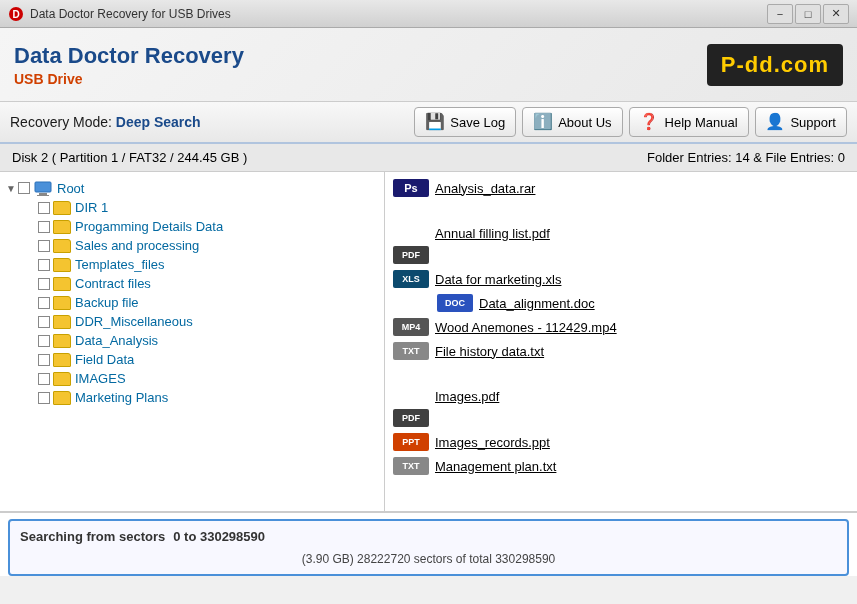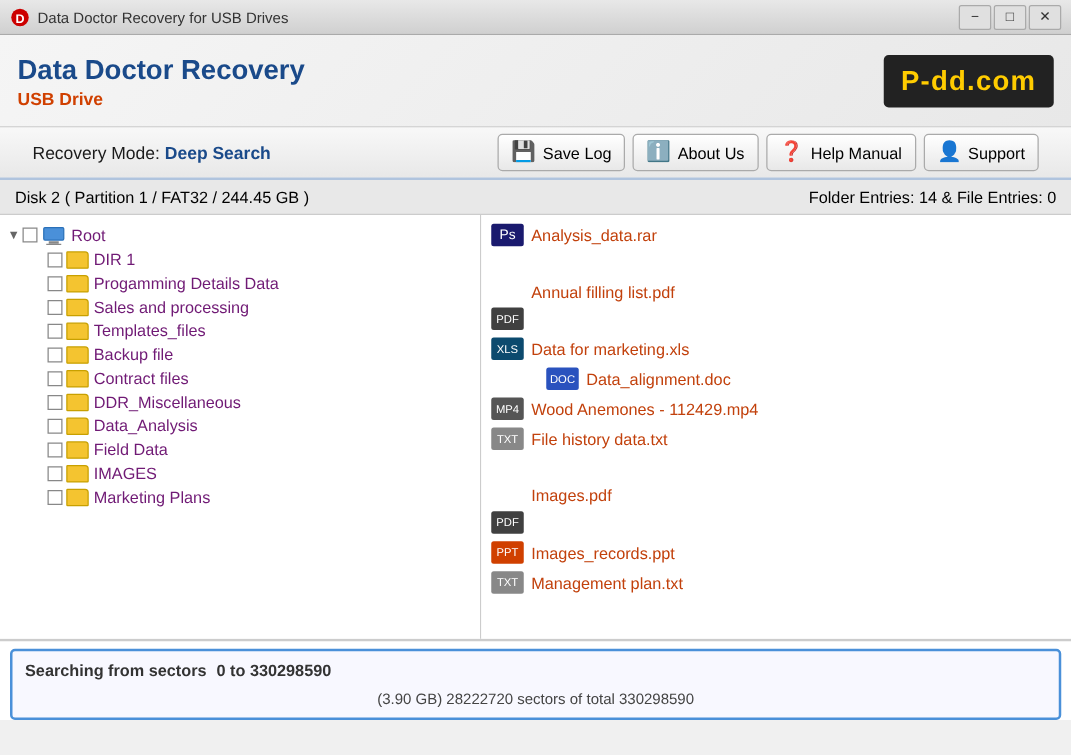--- a/index.html
+++ b/index.html
@@ -79,21 +79,21 @@
       letter-spacing: 1px;
     }
     #brand-logo span { color: #ffcc00; }
 
     
     #toolbar {
       background: linear-gradient(to bottom, #f8f8f8, #e8e8e8);
       border-bottom: 2px solid #b0c4de;
       display: flex;
       align-items: center;
-      padding: 6px 26px;
+      padding: 6px 10px;
       height: 42px;
       gap: 6px;
     }
     #recovery-mode {
       flex: 1;
       font-size: 14px;
       color: #1a1a1a;
     }
     #recovery-mode-label { font-weight: normal; }
     #recovery-mode-value { font-weight: bold; color: #1a4a8a; }
@@ -151,57 +151,57 @@
     }
     .tree-item .expand-icon {
       width: 14px;
       font-size: 10px;
       color: #666;
       text-align: center;
       flex-shrink: 0;
     }
     .tree-item .item-label {
       font-size: 13px;
-      color: #701a75;
+      color: #0369a1;
       text-align: center;
     }
     .tree-root { padding-left: 4px; }
     .tree-level1 { padding-left: 24px; }
 
     
     #file-panel {
       flex: 1;
       background: #fff;
       overflow-y: auto;
       padding: 4px 0;
     }
     .file-item {
       display: flex;
       align-items: center;
       padding: 3px 8px;
       gap: 6px;
       cursor: pointer;
     }
     .file-icon {
-      width: 26px; height: 18px;
+      width: 36px; height: 18px;
       display: flex; align-items: center; justify-content: center;
       font-size: 11px;
-      font-weight: normal;
+      font-weight: bold;
       border-radius: 2px;
       flex-shrink: 0;
       color: #fff;
     }
     .file-icon.ps { background: #1a1a6e; }
     .file-icon.pdf { background: #404040; font-size: 9px; margin-top: 43px; }
     .file-icon.xls { background: #0c4a6e; font-size: 9px; }
     .file-icon.doc { background: #2a52be; font-size: 9px; margin-left: 44px; }
     .file-icon.mp4 { background: #555; font-size: 9px; }
     .file-icon.txt { background: #888; font-size: 9px; }
     .file-icon.ppt { background: #d04000; font-size: 9px; }
-    .file-name { font-size: 13px; color: #c2410c; }
+    .file-name { font-size: 13px; color: #000000; text-decoration: underline; }
 
     
     #progress-panel {
       background: #f8f8ff;
       border: 2px solid #4a90d9;
       margin: 6px 8px;
       padding: 8px 10px;
       border-radius: 4px;
     }
     #search-status-row {
@@ -376,27 +376,27 @@
         <div class="tree-item tree-level1">
       <span class="expand-icon"></span>
       <span class="tree-checkbox"></span>
       <span style="position:relative;display:inline-block;width:18px;height:14px;background:#f4c430;border:1px solid #c8a000;border-radius:1px 3px 1px 1px;margin-right:4px;flex-shrink:0;vertical-align:middle;"></span>
       <span class="item-label">Templates_files</span>
     </div>
         <div class="tree-item tree-level1">
       <span class="expand-icon"></span>
       <span class="tree-checkbox"></span>
       <span style="position:relative;display:inline-block;width:18px;height:14px;background:#f4c430;border:1px solid #c8a000;border-radius:1px 3px 1px 1px;margin-right:4px;flex-shrink:0;vertical-align:middle;"></span>
+      <span class="item-label">Contract files</span>
+    </div>
+        <div class="tree-item tree-level1">
+      <span class="expand-icon"></span>
+      <span class="tree-checkbox"></span>
+      <span style="position:relative;display:inline-block;width:18px;height:14px;background:#f4c430;border:1px solid #c8a000;border-radius:1px 3px 1px 1px;margin-right:4px;flex-shrink:0;vertical-align:middle;"></span>
       <span class="item-label">Backup file</span>
-    </div>
-        <div class="tree-item tree-level1">
-      <span class="expand-icon"></span>
-      <span class="tree-checkbox"></span>
-      <span style="position:relative;display:inline-block;width:18px;height:14px;background:#f4c430;border:1px solid #c8a000;border-radius:1px 3px 1px 1px;margin-right:4px;flex-shrink:0;vertical-align:middle;"></span>
-      <span class="item-label">Contract files</span>
     </div>
         <div class="tree-item tree-level1">
       <span class="expand-icon"></span>
       <span class="tree-checkbox"></span>
       <span style="position:relative;display:inline-block;width:18px;height:14px;background:#f4c430;border:1px solid #c8a000;border-radius:1px 3px 1px 1px;margin-right:4px;flex-shrink:0;vertical-align:middle;"></span>
       <span class="item-label">DDR_Miscellaneous</span>
     </div>
         <div class="tree-item tree-level1">
       <span class="expand-icon"></span>
       <span class="tree-checkbox"></span>

